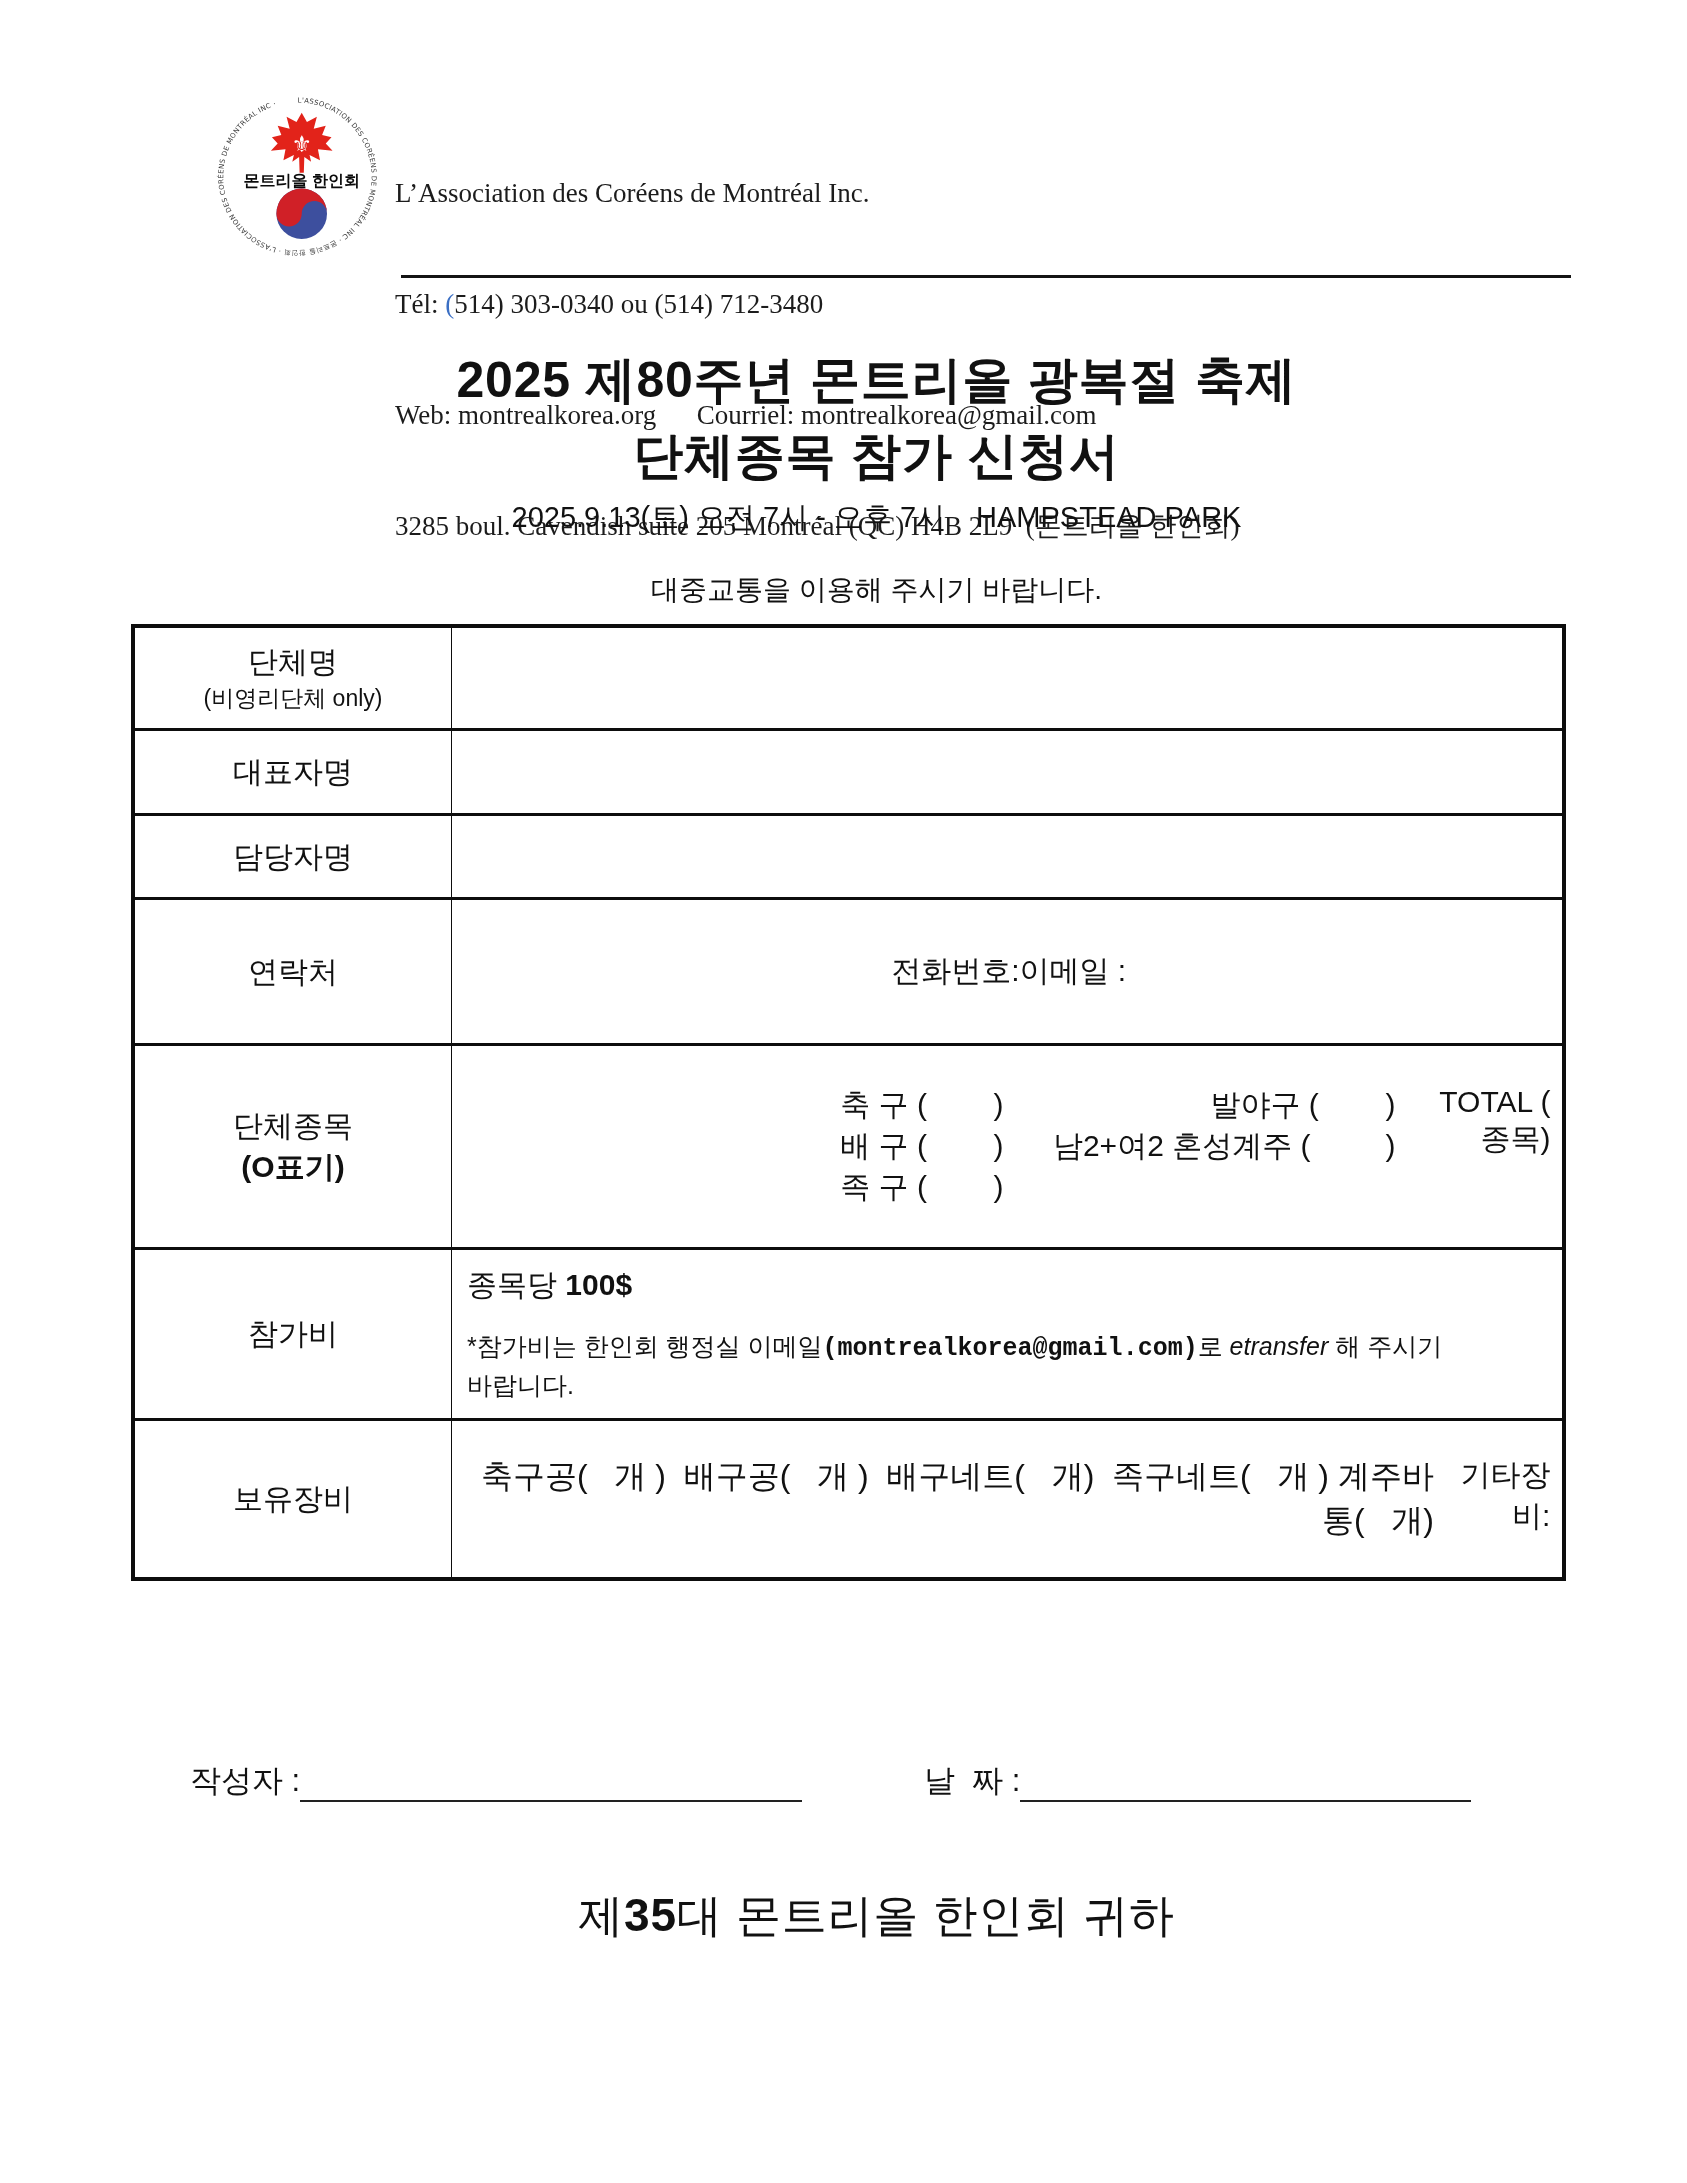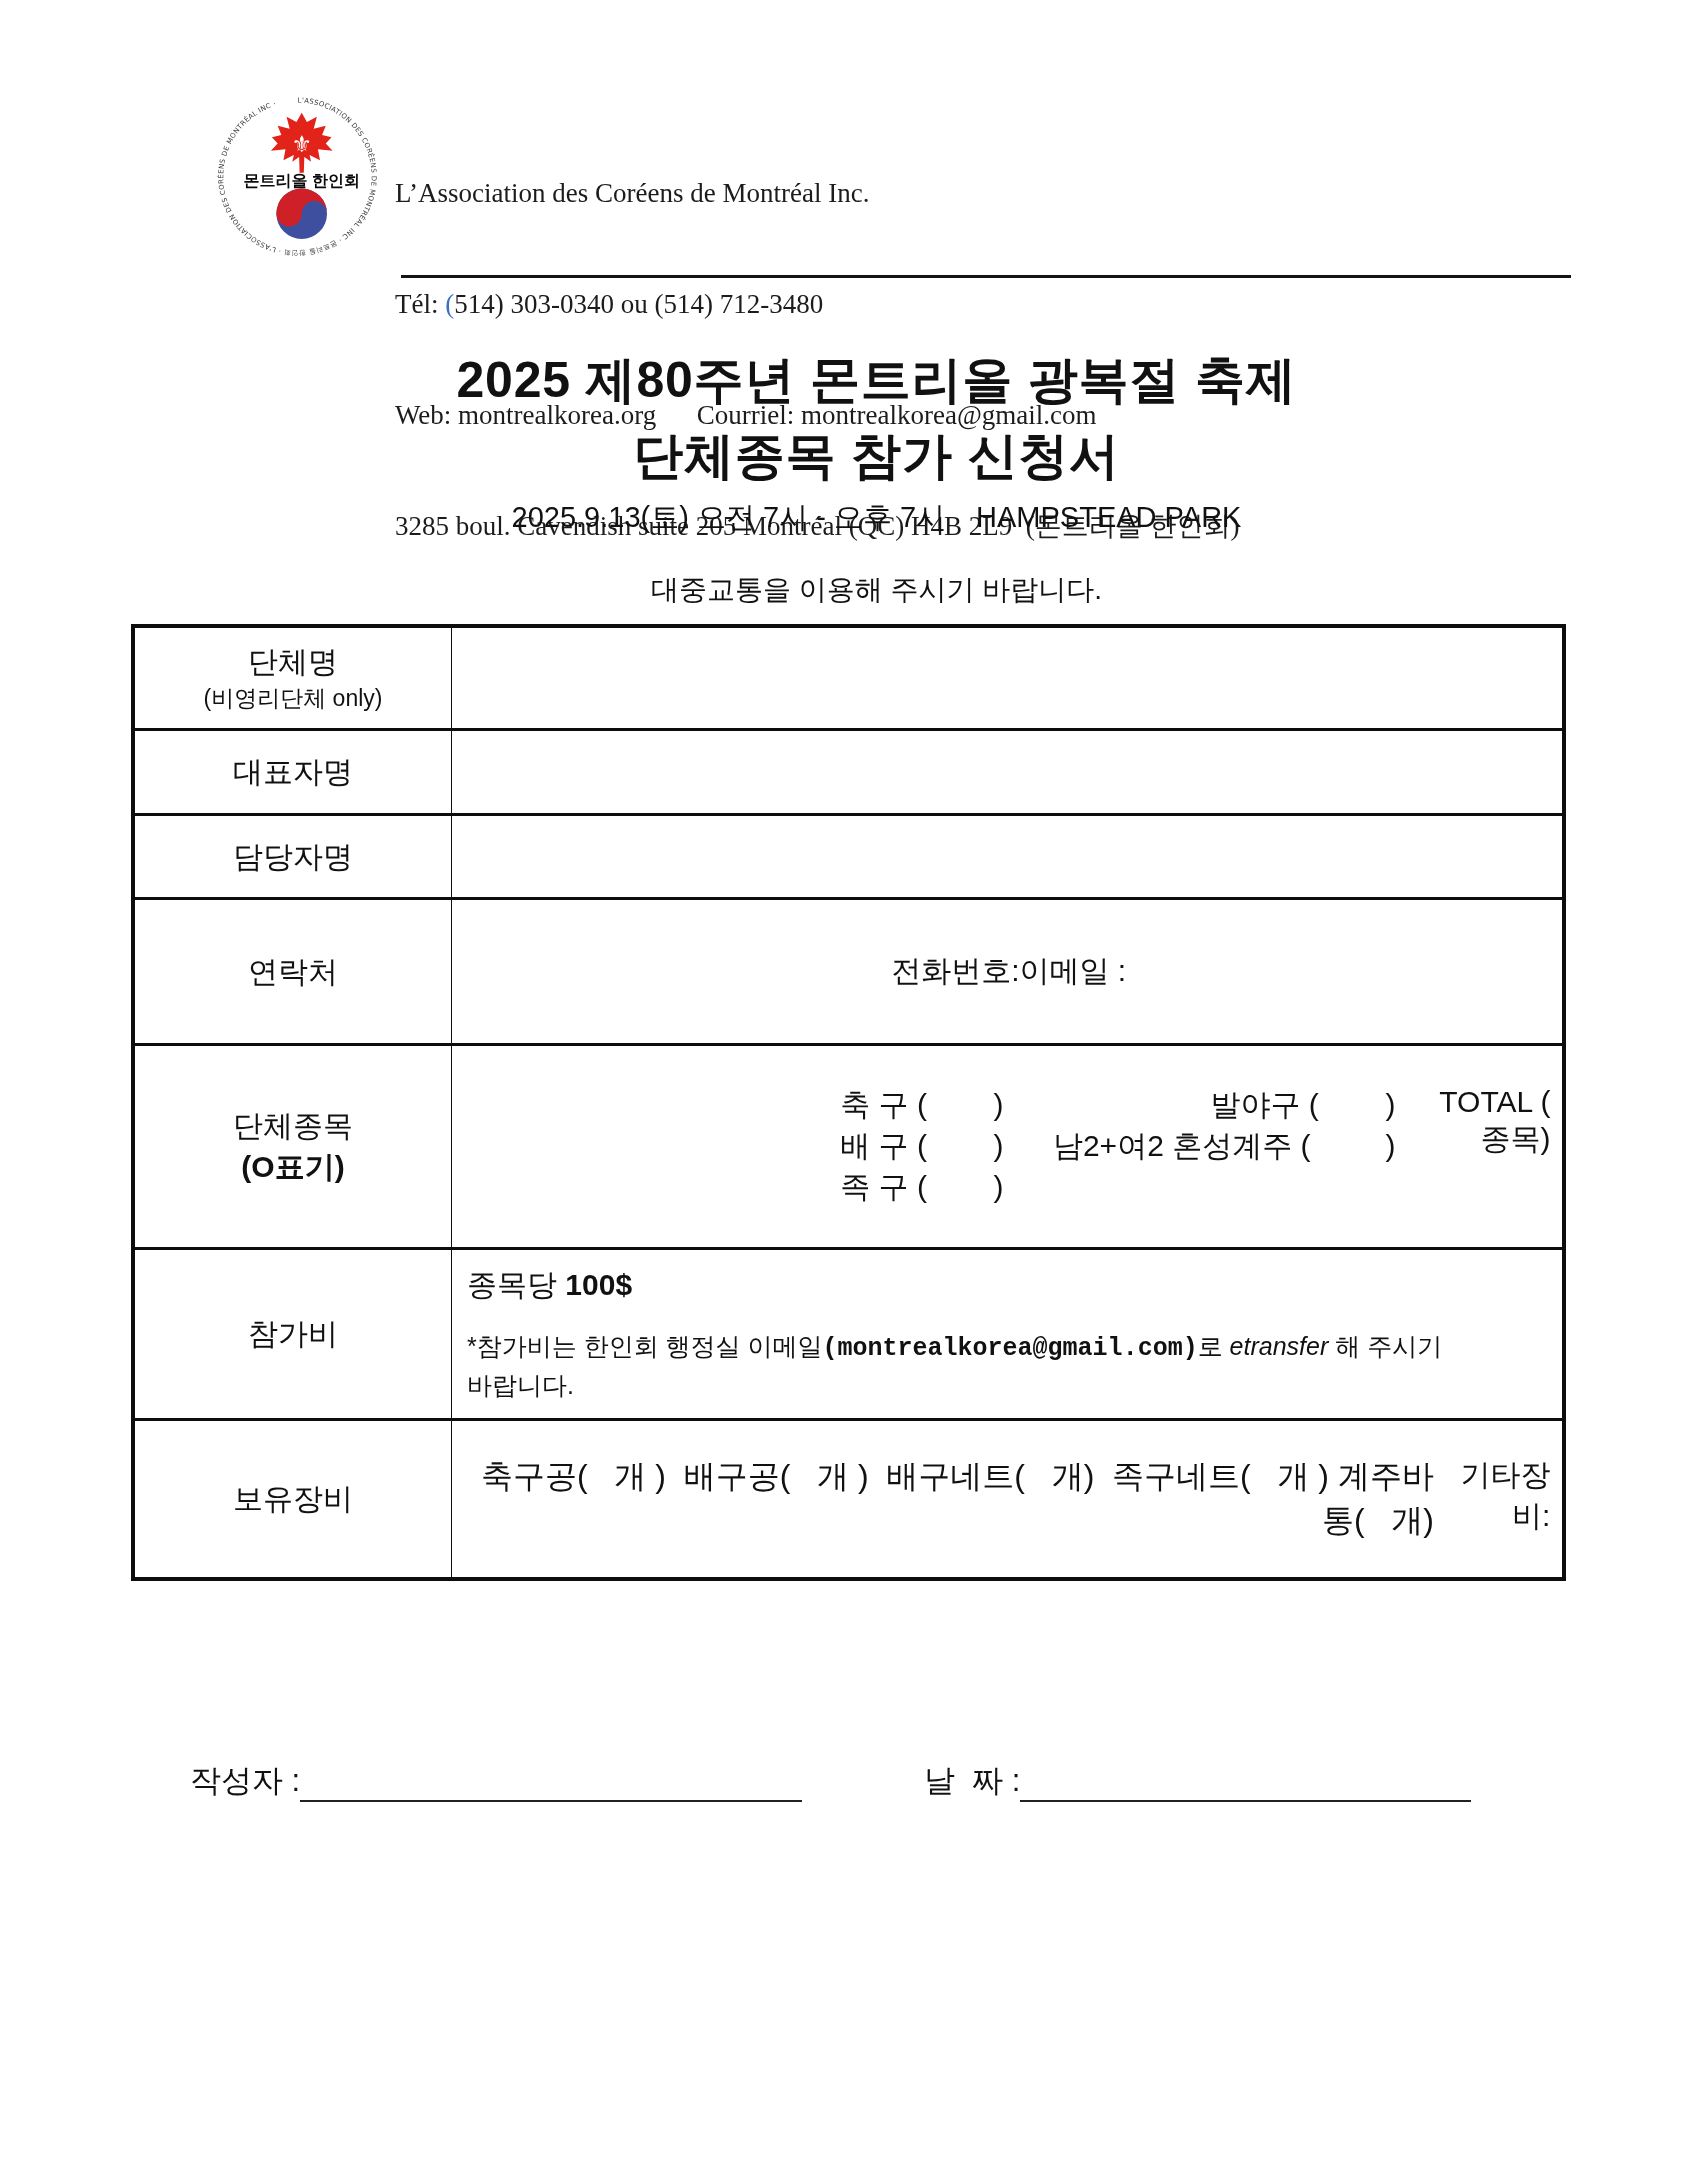--- a/index.html
+++ b/index.html
@@ -174,15 +174,16 @@
     </tr>
   </tbody>
     </table>
 
 
   <div class="sigrow">
     <div class="sig-writer"><span>작성자 :</span><span class="uline w-writer"></span></div>
     <div class="sig-date"><span>날  짜 :</span><span class="uline w-date"></span></div>
   </div>
 
+  <div class="recipient"><span>제</span><b>35</b><span>대 몬트리올 한인회 귀하</span></div>
 
 </div>
 
 
 </body></html>

